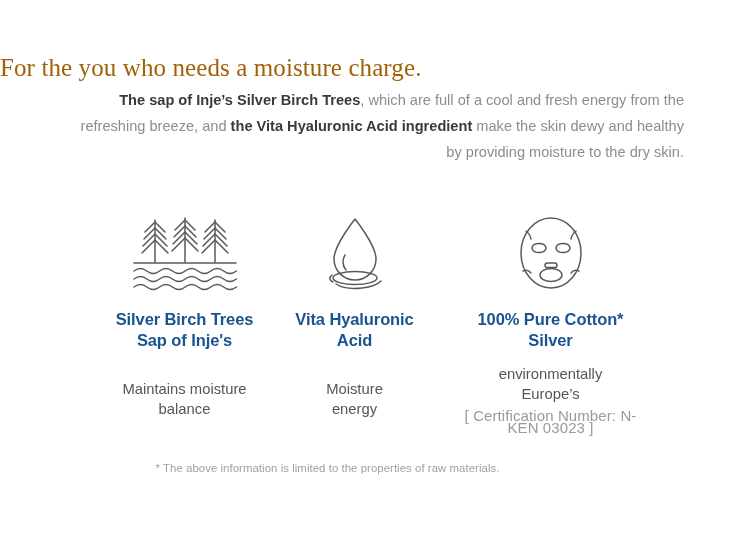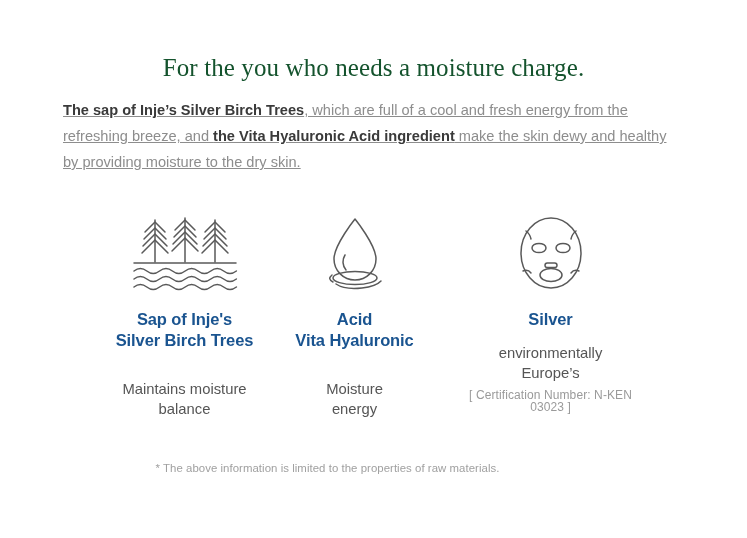--- a/index.html
+++ b/index.html
@@ -22,41 +22,39 @@
     background: #ffffff;
     box-sizing: border-box;
   }
 
   
   .headline {
     position: absolute;
     top: 53px;
     left: 0;
     width: 747px;
-    text-align: center;
     font-family: "Liberation Serif", "DejaVu Serif", serif;
     font-size: 25px;
     line-height: 30px;
-    color: #14532d;
+    color: #a16207;
     letter-spacing: 0.1px;
     font-weight: 400;
   }
 
   
   .intro {
     position: absolute;
-    top: 97px;
+    top: 87px;
     left: 63px;
     width: 621px;
-    text-align: left;
+    text-align: right;
     font-size: 14.6px;
     line-height: 26px;
     color: #8d8d8d;
     font-weight: 400;
-    text-decoration: underline;
   }
   .intro b {
     color: #3a3a3a;
     font-weight: 700;
   }
 
   
   .columns {
     position: absolute;
     top: 215px;
@@ -99,21 +97,21 @@
     margin-top: 28px;
     font-size: 14.8px;
     line-height: 20px;
     color: #555555;
     font-weight: 400;
   }
   .col-3 .feat-desc { margin-top: 13px; }
 
   .cert-note {
     margin-top: 6px;
-    font-size: 12px;
+    font-size: 15px;
     line-height: 12px;
     color: #9a9a9a;
     letter-spacing: 0.1px;
   }
 
   
   .footnote {
     position: absolute;
     top: 462px;
     left: 0;
@@ -160,22 +158,22 @@
           <path d="M71 38 L84 25 L97 38"></path>
 
           <path d="M3 48 L105 48"></path>
 
           <path d="M3 56 q6.4 -5 12.8 0 t12.8 0 t12.8 0 t12.8 0 t12.8 0 t12.8 0 t12.8 0 t12.8 0"></path>
           <path d="M3 64 q6.4 -5 12.8 0 t12.8 0 t12.8 0 t12.8 0 t12.8 0 t12.8 0 t12.8 0 t12.8 0"></path>
           <path d="M3 72 q6.4 -5 12.8 0 t12.8 0 t12.8 0 t12.8 0 t12.8 0 t12.8 0 t12.8 0 t12.8 0"></path>
         </svg>
       </div>
       <div class="feat-title">
+        <div>Silver Birch Trees</div>
         <div>Sap of Inje's</div>
-        <div>Silver Birch Trees</div>
       </div>
       <div class="feat-desc">
         <div>Maintains moisture</div>
         <div>balance</div>
       </div>
     </div>
 
     <div class="col col-2">
       <div class="icon-wrap">
         <svg width="80" height="78" viewBox="0 0 80 78" fill="none" stroke="#595959" stroke-width="1.5" stroke-linecap="round" stroke-linejoin="round">
@@ -183,22 +181,22 @@
           <path d="M40 4 C40 4 19 30 19 44 a21 21 0 0 0 42 0 C61 30 40 4 40 4 Z"></path>
 
           <path d="M30 40 C27 45 27.5 51 31 55"></path>
 
           <path d="M17 60 q-5 4 1 7"></path>
           <ellipse cx="40" cy="63" rx="22" ry="6.5"></ellipse>
           <path d="M21 69 q9 6 26 4 q14 -1.6 19 -7"></path>
         </svg>
       </div>
       <div class="feat-title">
+        <div>Vita Hyaluronic</div>
         <div>Acid</div>
-        <div>Vita Hyaluronic</div>
       </div>
       <div class="feat-desc">
         <div>Moisture</div>
         <div>energy</div>
       </div>
     </div>
 
     <div class="col col-3">
       <div class="icon-wrap">
         <svg width="76" height="78" viewBox="0 0 76 78" fill="none" stroke="#595959" stroke-width="1.5" stroke-linecap="round" stroke-linejoin="round">
@@ -212,20 +210,21 @@
 
           <ellipse cx="26" cy="33" rx="7" ry="4.6"></ellipse>
           <ellipse cx="50" cy="33" rx="7" ry="4.6"></ellipse>
 
           <rect x="32" y="48" width="12" height="4.6" rx="2.3"></rect>
 
           <ellipse cx="38" cy="60" rx="11" ry="6.6"></ellipse>
         </svg>
       </div>
       <div class="feat-title">
+        <div>100% Pure Cotton*</div>
         <div>Silver</div>
       </div>
       <div class="feat-desc">
         <div>environmentally</div>
         <div>Europe’s</div>
       </div>
       <div class="cert-note">[ Certification Number: N-KEN 03023 ]</div>
     </div>
 
   </div>

